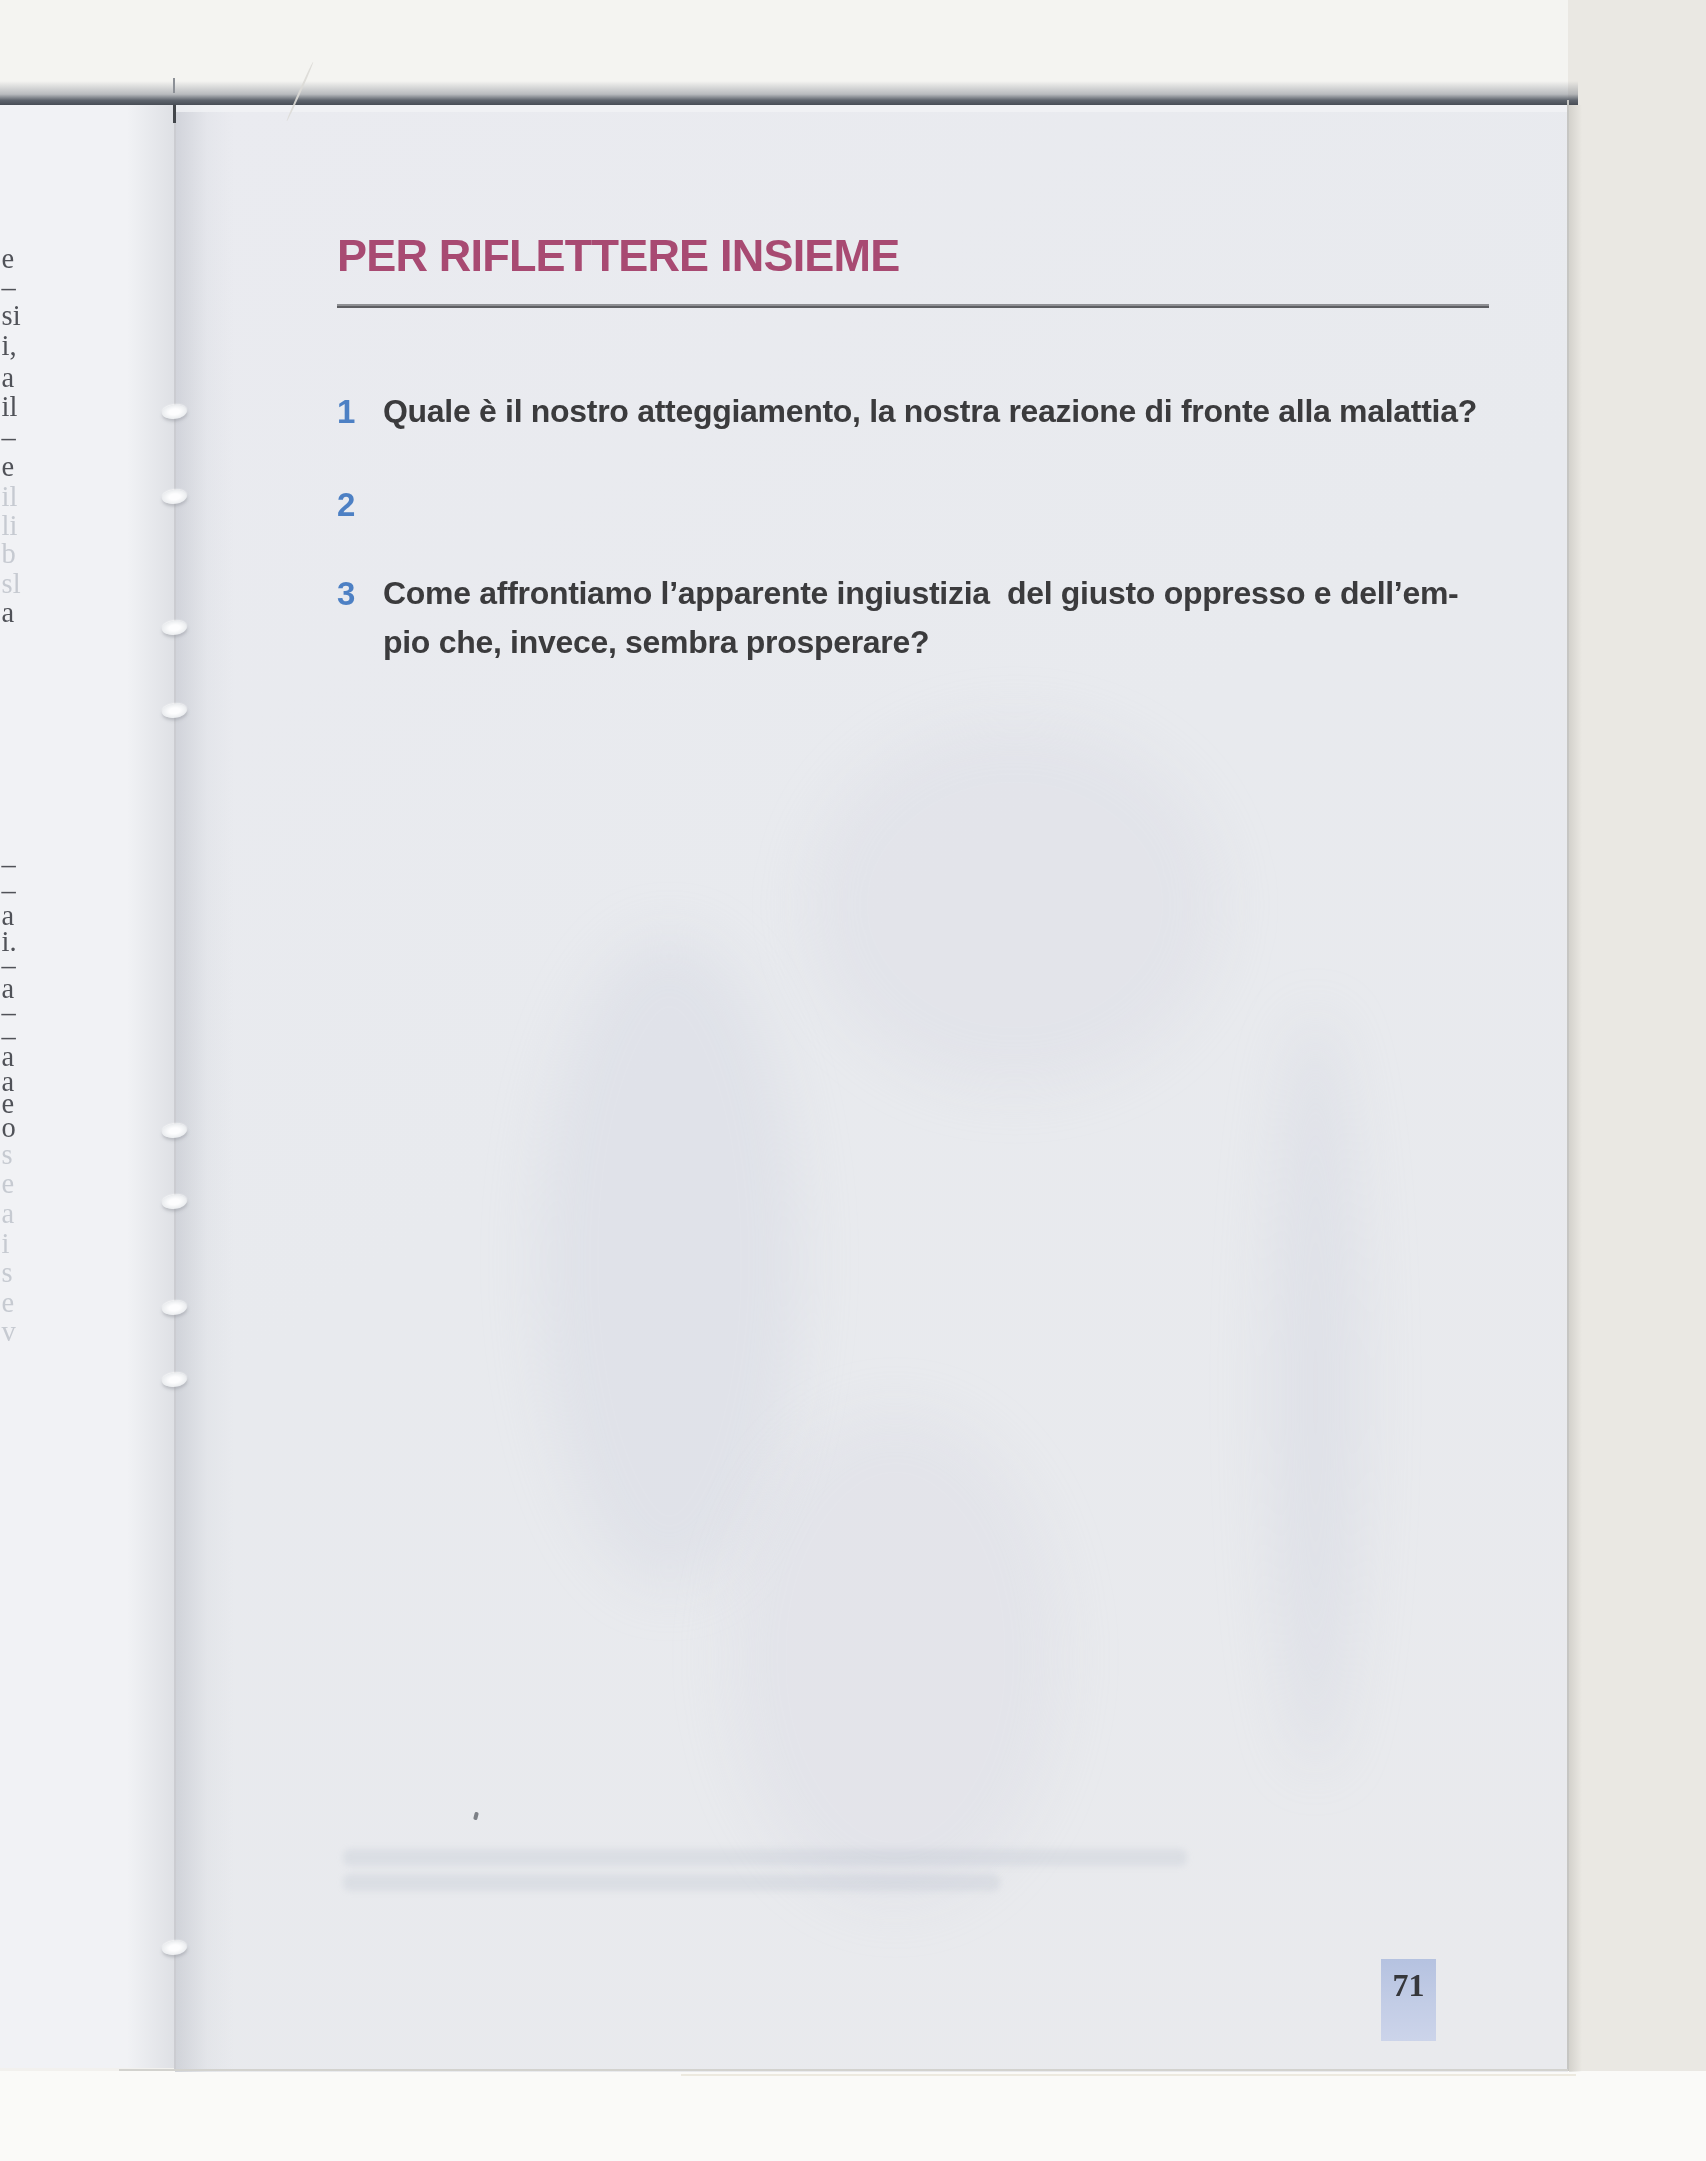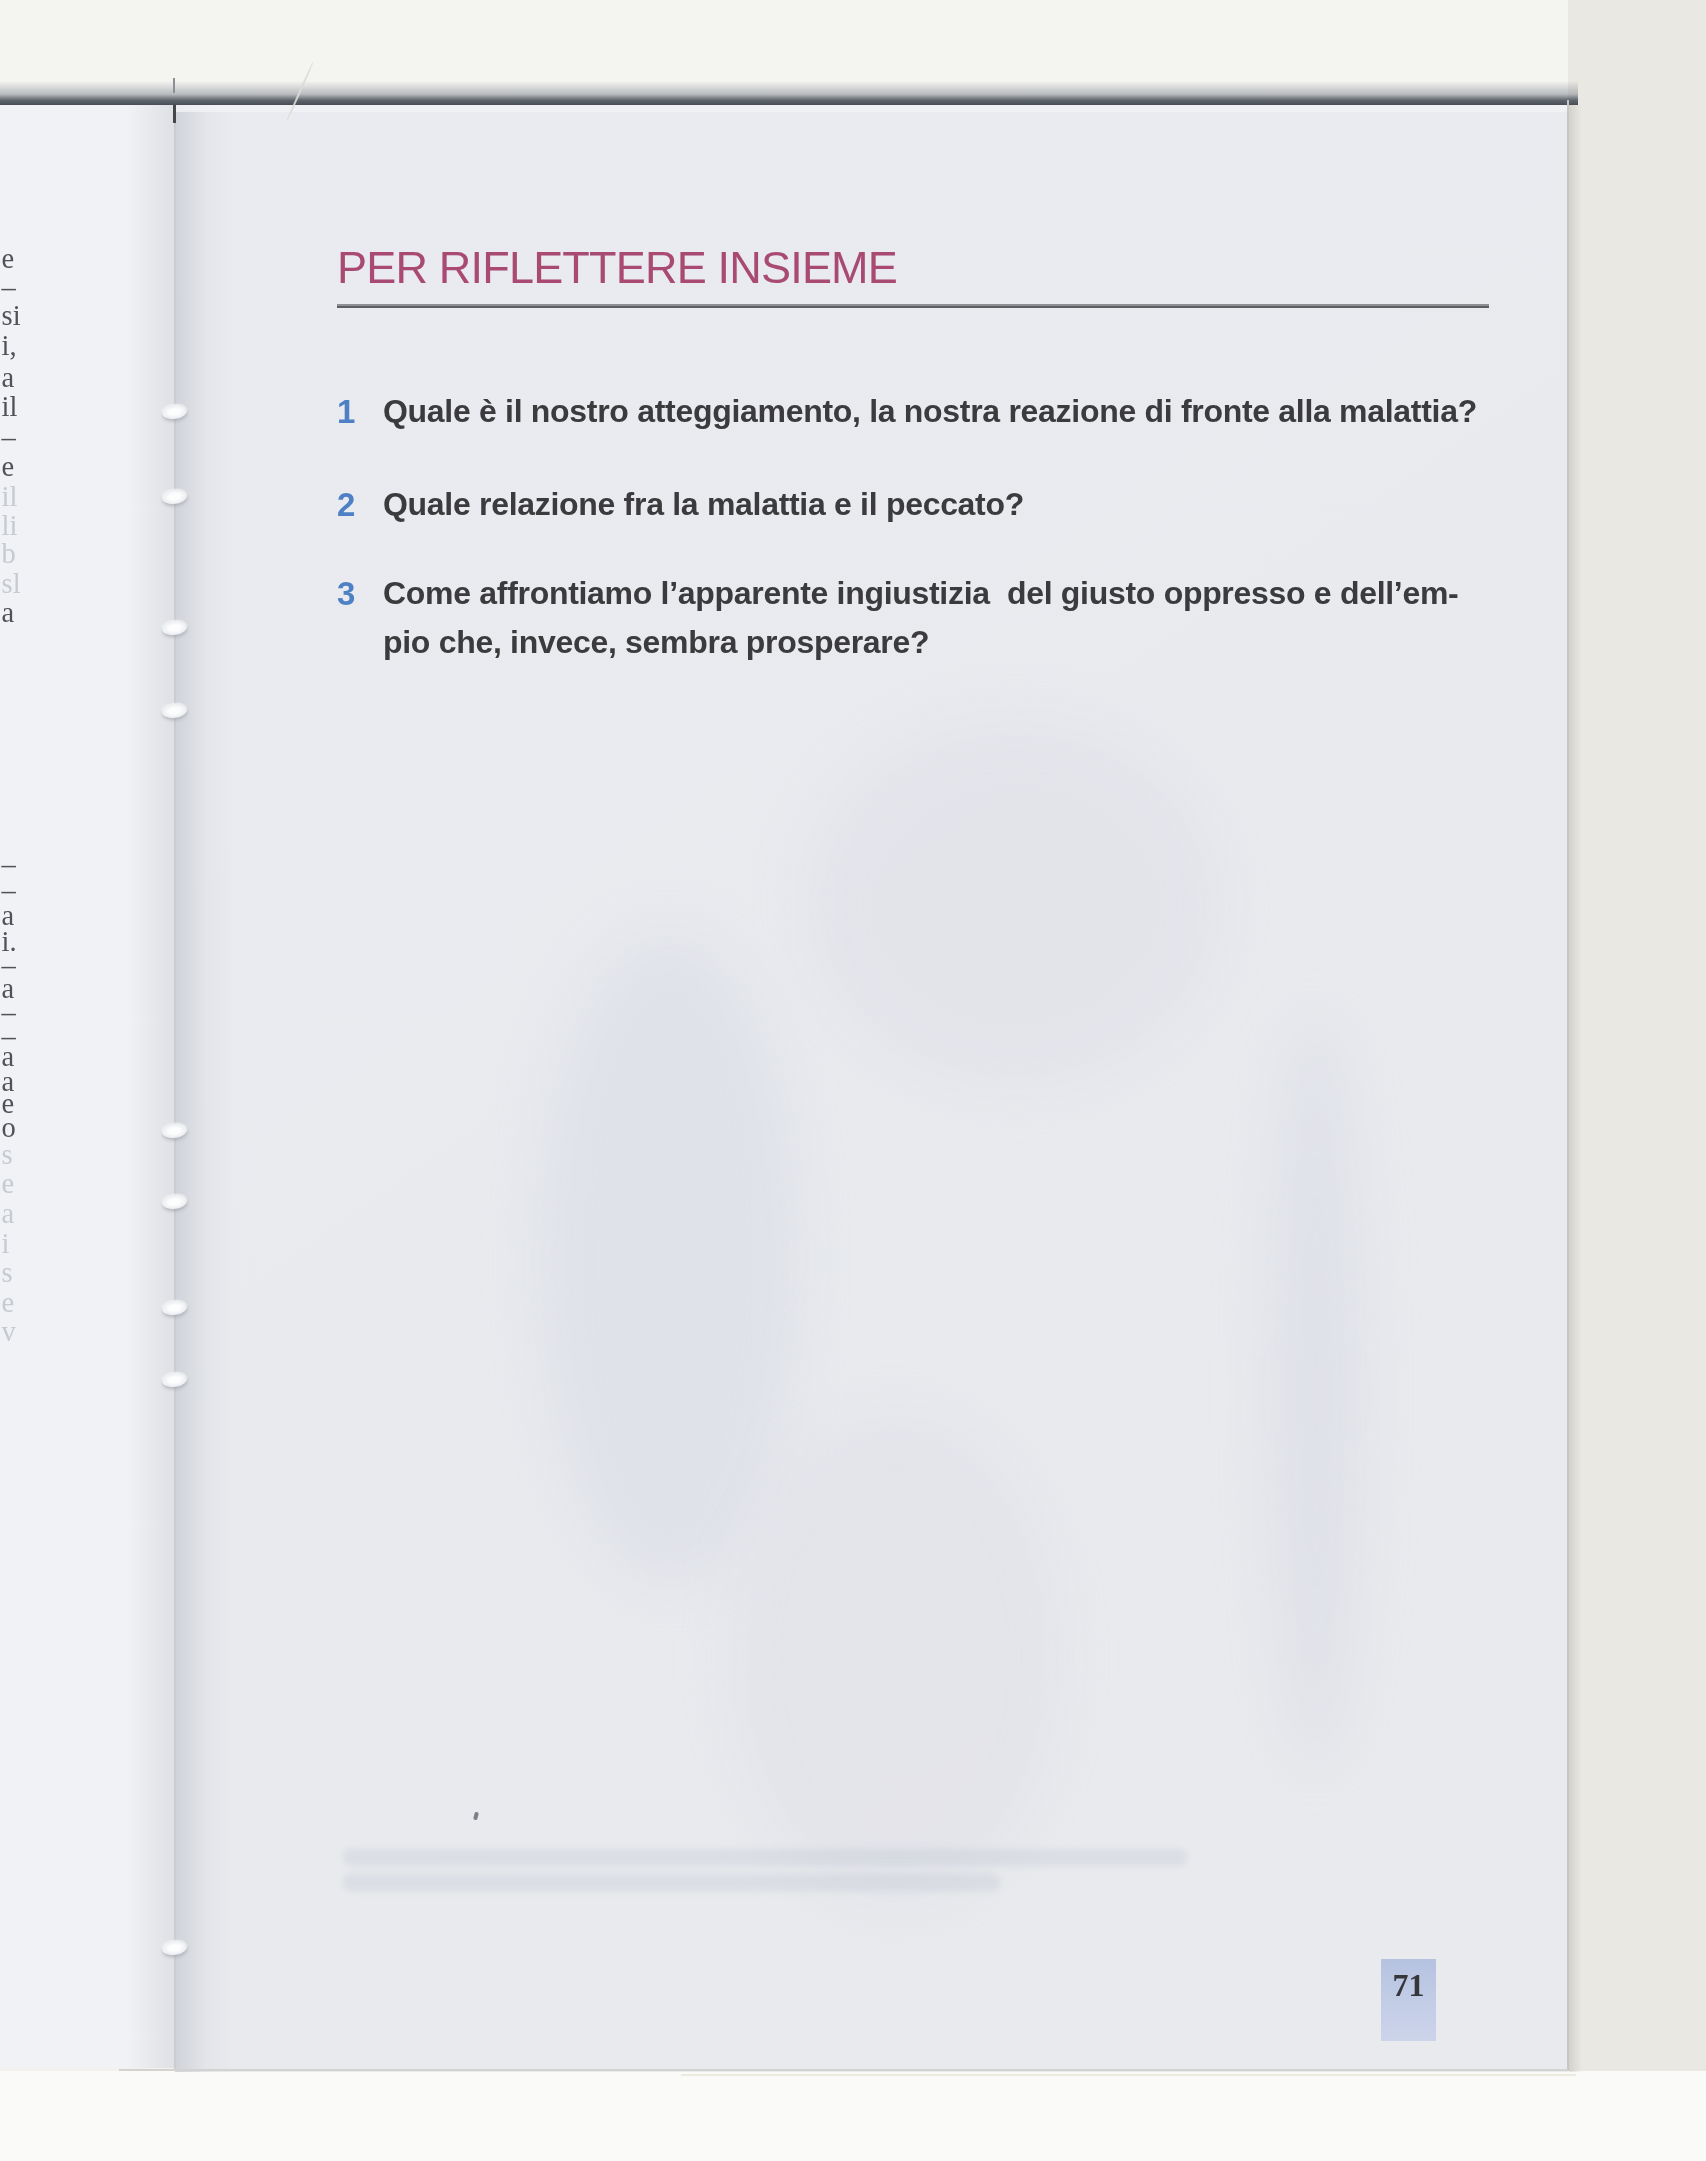--- a/index.html
+++ b/index.html
@@ -44,21 +44,21 @@
      transform:translateY(-50%) rotate(-7deg);
      background:radial-gradient(ellipse at center,#fdfdfe 30%,#eef0f2 62%,rgba(222,224,228,0) 100%);
      box-shadow:0 2.4px 3.2px rgba(140,142,150,0.45), 0 -0.8px 1.6px rgba(255,255,255,0.9);}
 
   
   .edge-char{position:absolute;left:1.6px;transform:translateY(-50%);
      font-family:"Liberation Serif",serif;font-size:28.5px;color:#505258;line-height:1;}
   .edge-char.faint{color:#c6cad1;}
 
   
-  .title{position:absolute;left:337px;top:244px;font-size:45px;font-weight:400;
+  .title{position:absolute;left:337px;top:232px;font-size:45px;font-weight:700;
      color:#a84a72;letter-spacing:-0.8px;line-height:1.05;}
   .title-rule{position:absolute;left:337px;top:304px;width:1152px;height:4px;
      background:linear-gradient(to bottom,#8e8f93 0 1.6px,#d9d9db 1.6px 2.4px,#5d5e62 2.4px 4px);}
 
   
   .questions{position:absolute;left:337px;top:387px;width:1180px;}
   .question{display:flex;align-items:flex-start;}
   .question:nth-of-type(2){margin-top:44px;}
   .question:nth-of-type(3){margin-top:40px;}
   .q-num{flex:0 0 46px;font-size:33px;font-weight:700;color:#4d80c4;line-height:49px;letter-spacing:-0.3px;}
@@ -182,21 +182,20 @@
 
   <div class="questions">
 
       <div class="question">
         <span class="q-num">1</span>
         <span class="q-text">Quale è il nostro atteggiamento, la nostra reazione di fronte alla malattia?</span>
       </div>
 
       <div class="question">
         <span class="q-num">2</span>
-        <span class="q-text">Quale relazione fra la malattia e il peccato?</span>
       </div>
 
       <div class="question">
         <span class="q-num">3</span>
         <span class="q-text">Come affrontiamo l’apparente ingiustizia  del giusto oppresso e dell’em-
 pio che, invece, sembra prosperare?</span>
       </div>
     </div>
 
   <div class="page-num-box">

